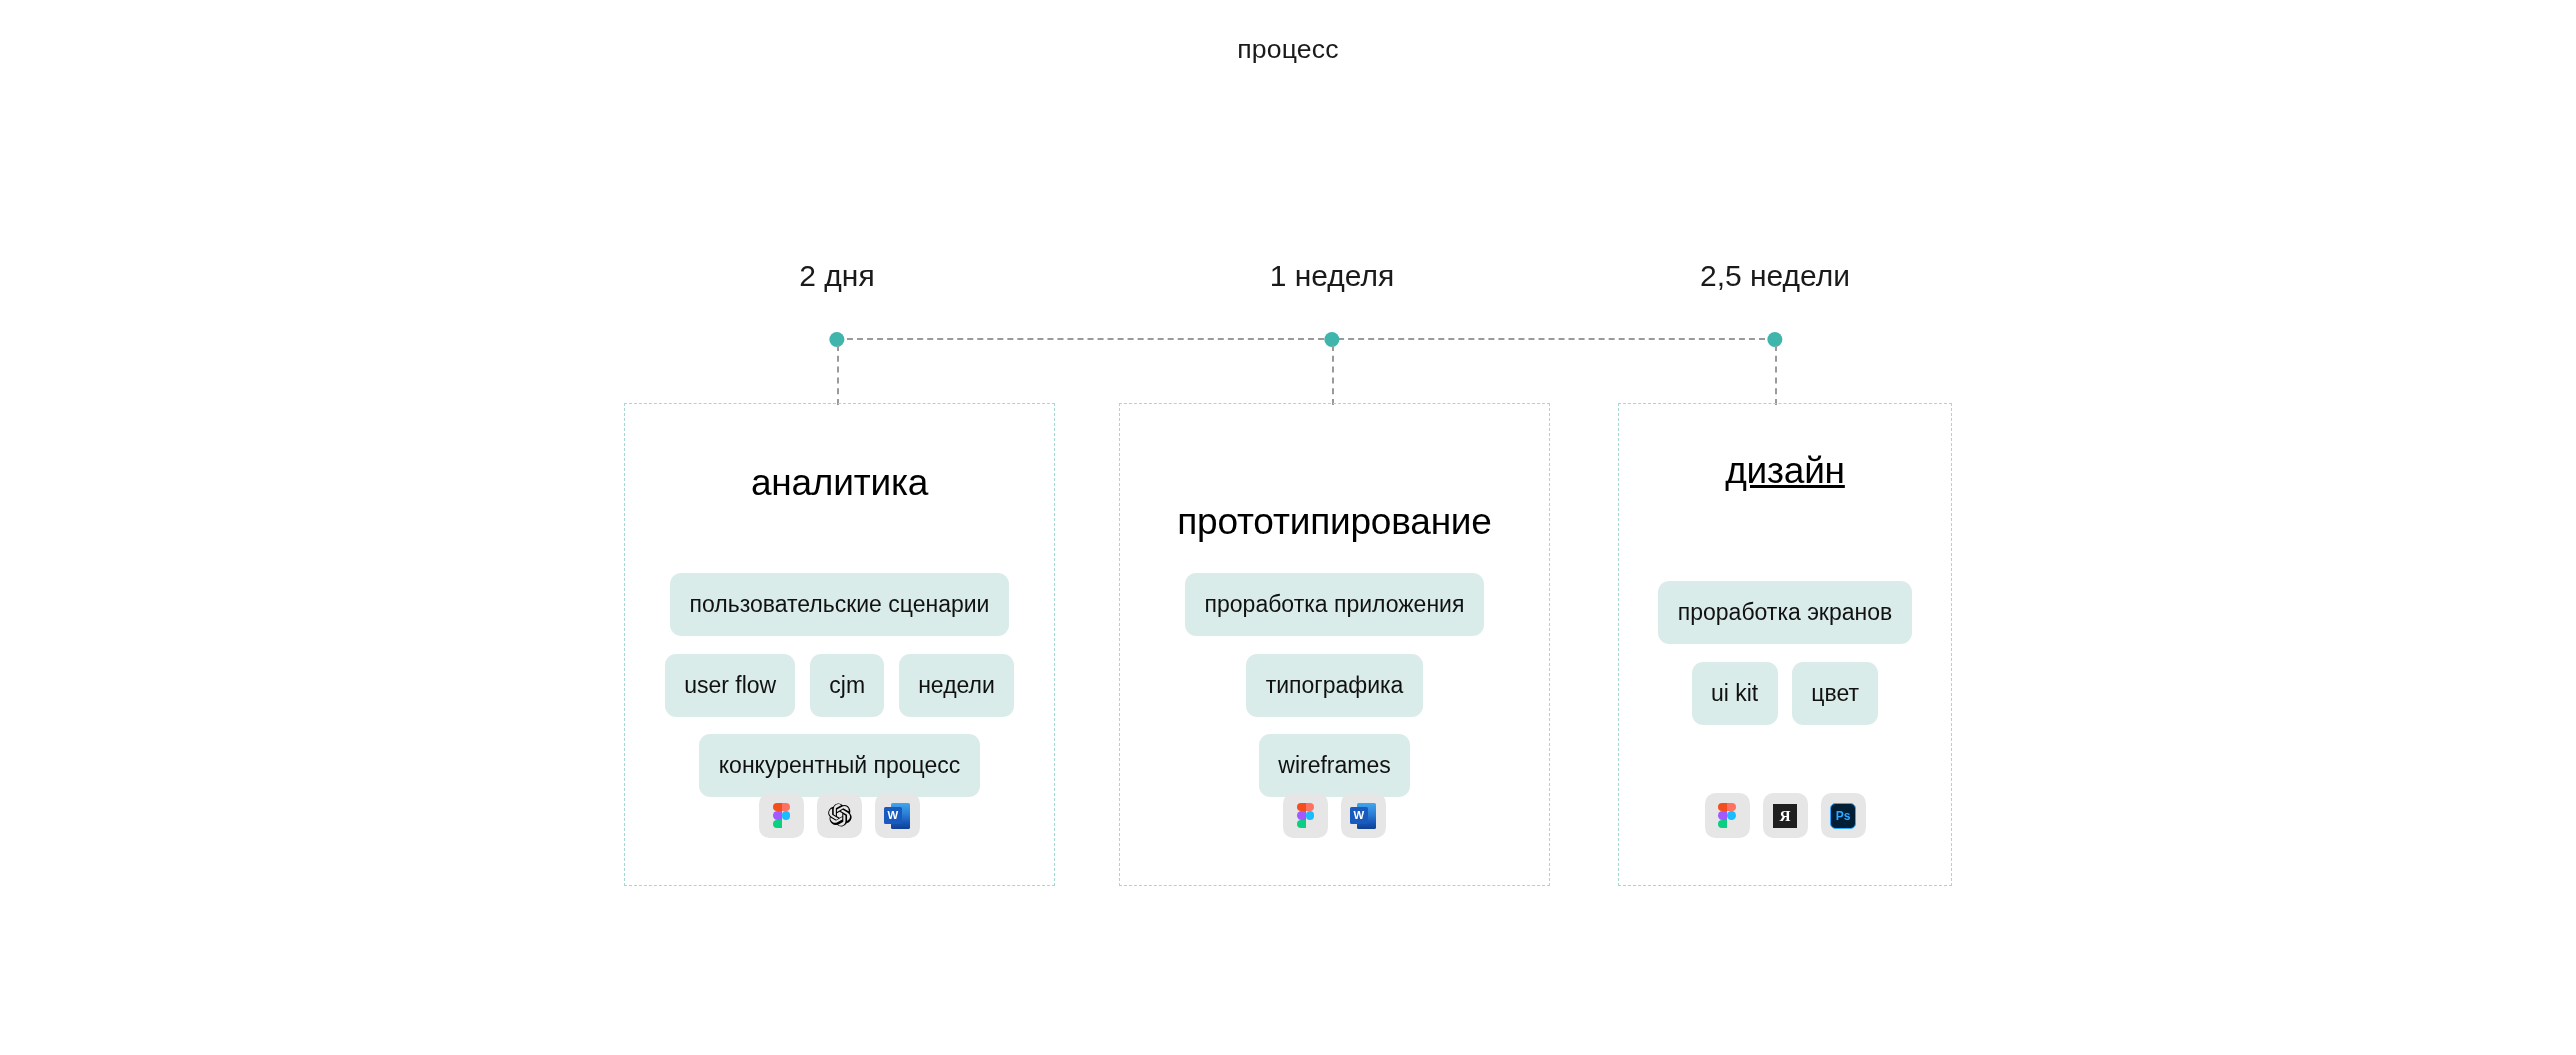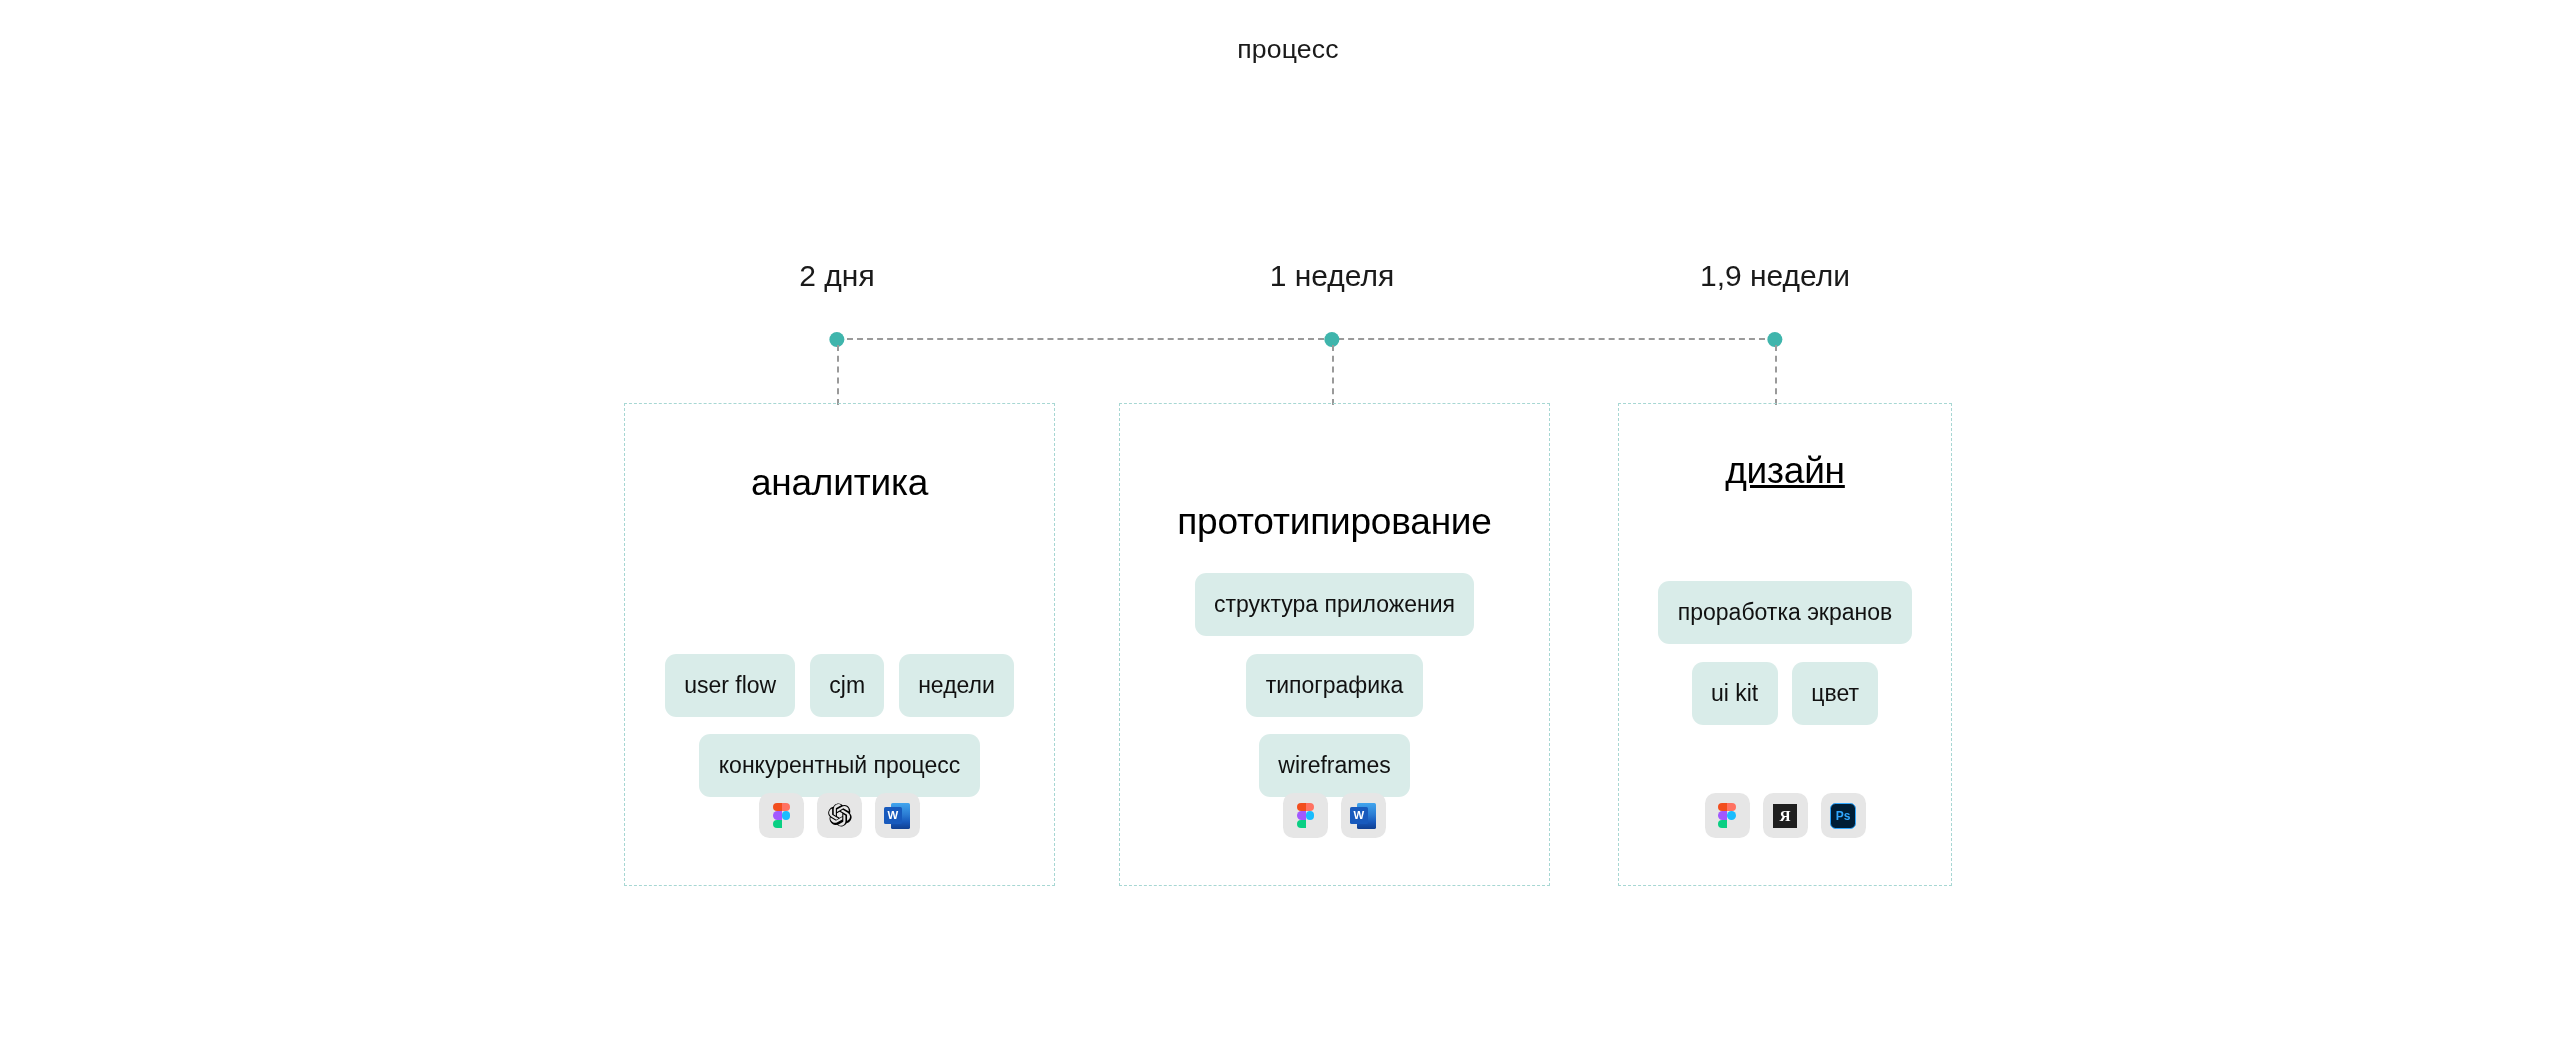--- a/index.html
+++ b/index.html
@@ -134,37 +134,40 @@
 <body>
 
 <div class="canvas">
 
   <div class="page-title">процесс</div>
 
   <div class="timeline">
 
     <div class="tl-label" style="left:837px">2 дня</div>
     <div class="tl-label" style="left:1332px">1 неделя</div>
-    <div class="tl-label" style="left:1775px">1,9 недели</div>
+    <div class="tl-label" style="left:1775px">2,5 недели</div>
 
     <div class="tl-line" style="left:847px;width:928px;"></div>
 
     <div class="tl-dot" style="left:837px"></div>
     <div class="tl-dot" style="left:1332px"></div>
     <div class="tl-dot" style="left:1775px"></div>
 
     <div class="tl-drop" style="left:837px"></div>
     <div class="tl-drop" style="left:1332px"></div>
     <div class="tl-drop" style="left:1775px"></div>
   </div>
 
   <div class="card" style="left:624px;top:403px;width:431px;height:483px;">
 
     <div class="card-title" style="top:58px;">аналитика</div>
 
+    <div class="tagrow" style="top:169px;">
+      <span class="tag tall">пользовательские сценарии</span>
+    </div>
 
     <div class="tagrow" style="top:250px;">
       <span class="tag tall">user flow</span>
       <span class="tag tall">cjm</span>
       <span class="tag tall">недели</span>
     </div>
 
     <div class="tagrow" style="top:330px;">
       <span class="tag tall">конкурентный процесс</span>
     </div>
@@ -191,21 +194,21 @@
         </span>
       </span>
     </div>
   </div>
 
   <div class="card" style="left:1119px;top:403px;width:431px;height:483px;">
 
     <div class="card-title" style="top:58px;margin-top:39px;">прототипирование</div>
 
     <div class="tagrow" style="top:169px;">
-      <span class="tag tall">структура приложения</span>
+      <span class="tag tall">проработка приложения</span>
     </div>
 
     <div class="tagrow" style="top:250px;">
       <span class="tag tall">типографика</span>
     </div>
 
     <div class="tagrow" style="top:330px;">
       <span class="tag tall">wireframes</span>
     </div>
 

